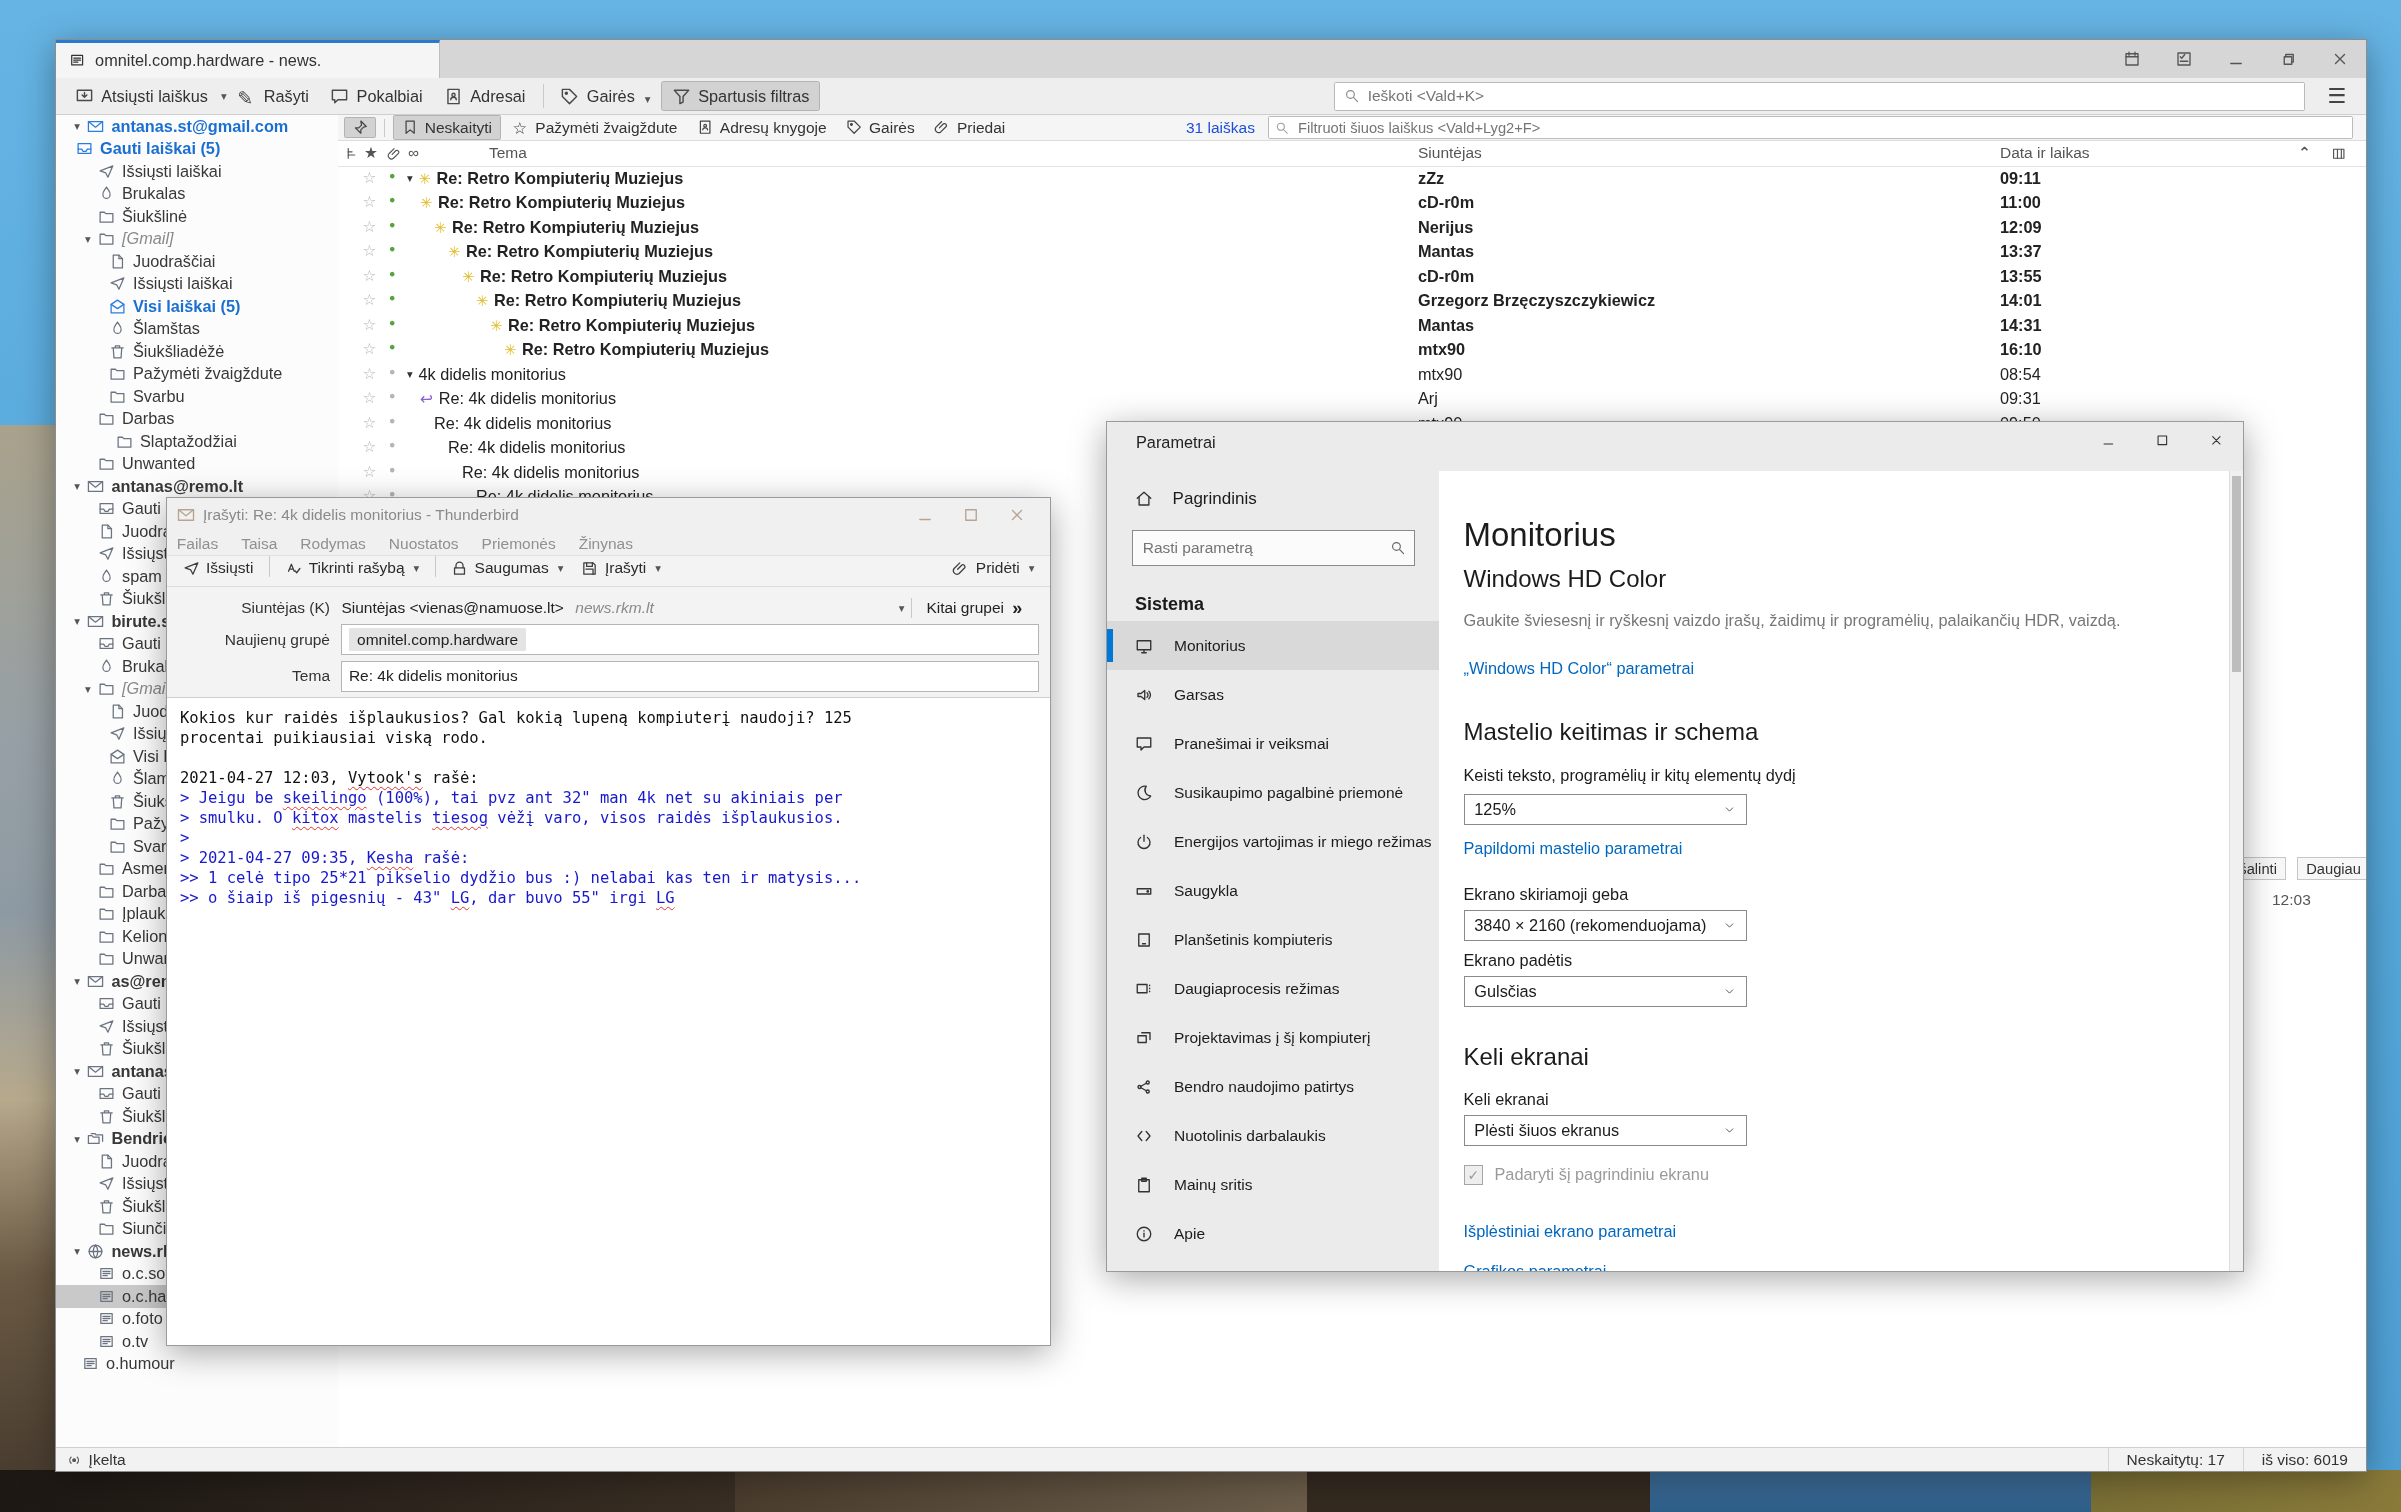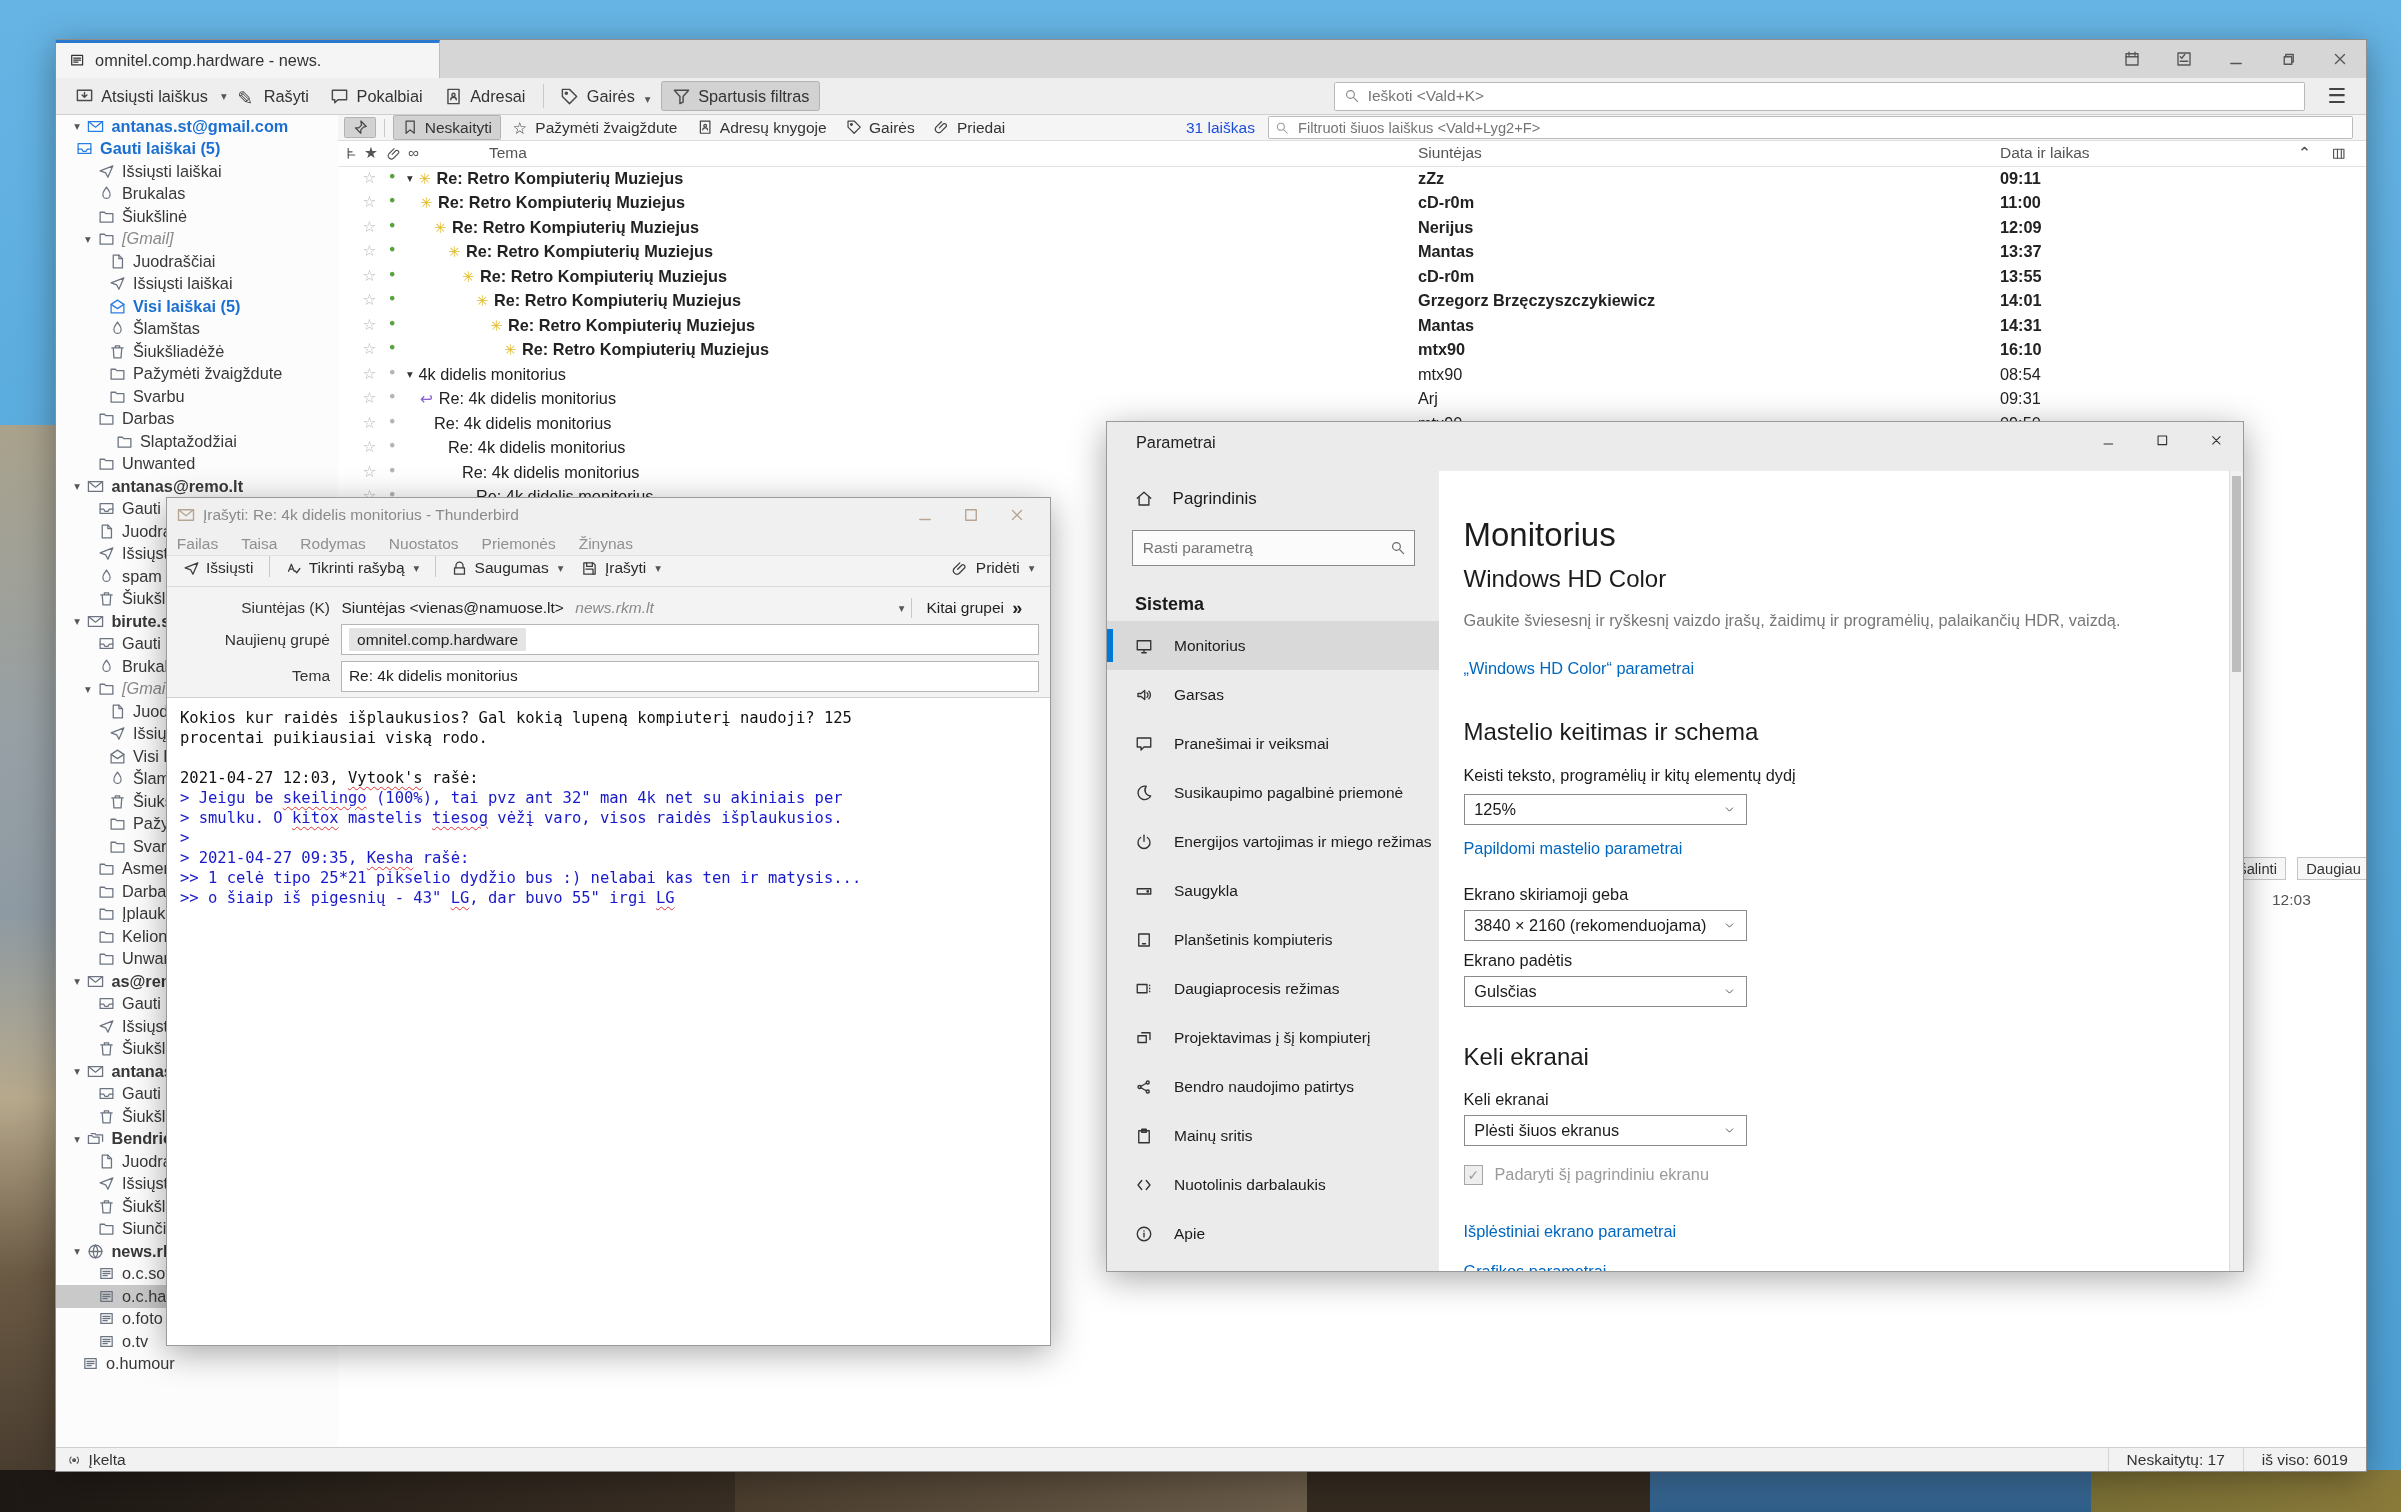--- a/index.html
+++ b/index.html
@@ -1326,34 +1326,34 @@
                 <circle cx="17" cy="6" r="2"></circle>
                 <circle cx="17" cy="18" r="2"></circle>
                 <path d="M8 11l7-4M8 13l7 4"></path>
               </svg>
             </span>
             <span>Bendro naudojimo patirtys</span>
           </div>
           <div class="snavitem">
             <span class="ic" style="">
               <svg viewBox="0 0 24 24" fill="none" stroke="currentColor" stroke-width="1.8" stroke-linecap="round" stroke-linejoin="round">
+                <path d="M9 6l-5 6 5 6"></path>
+                <path d="M15 6l5 6-5 6"></path>
+              </svg>
+            </span>
+            <span>Nuotolinis darbalaukis</span>
+          </div>
+          <div class="snavitem">
+            <span class="ic" style="">
+              <svg viewBox="0 0 24 24" fill="none" stroke="currentColor" stroke-width="1.8" stroke-linecap="round" stroke-linejoin="round">
                 <path d="M5 5h14v16H5z"></path>
                 <path d="M9 3h6v4H9z"></path>
               </svg>
             </span>
             <span>Mainų sritis</span>
-          </div>
-          <div class="snavitem">
-            <span class="ic" style="">
-              <svg viewBox="0 0 24 24" fill="none" stroke="currentColor" stroke-width="1.8" stroke-linecap="round" stroke-linejoin="round">
-                <path d="M9 6l-5 6 5 6"></path>
-                <path d="M15 6l5 6-5 6"></path>
-              </svg>
-            </span>
-            <span>Nuotolinis darbalaukis</span>
           </div>
           <div class="snavitem">
             <span class="ic" style="">
               <svg viewBox="0 0 24 24" fill="none" stroke="currentColor" stroke-width="1.8" stroke-linecap="round" stroke-linejoin="round">
                 <circle cx="12" cy="12" r="9"></circle>
                 <path d="M12 11v5"></path>
                 <path d="M12 7.5v.5"></path>
               </svg>
             </span>
             <span>Apie</span>

